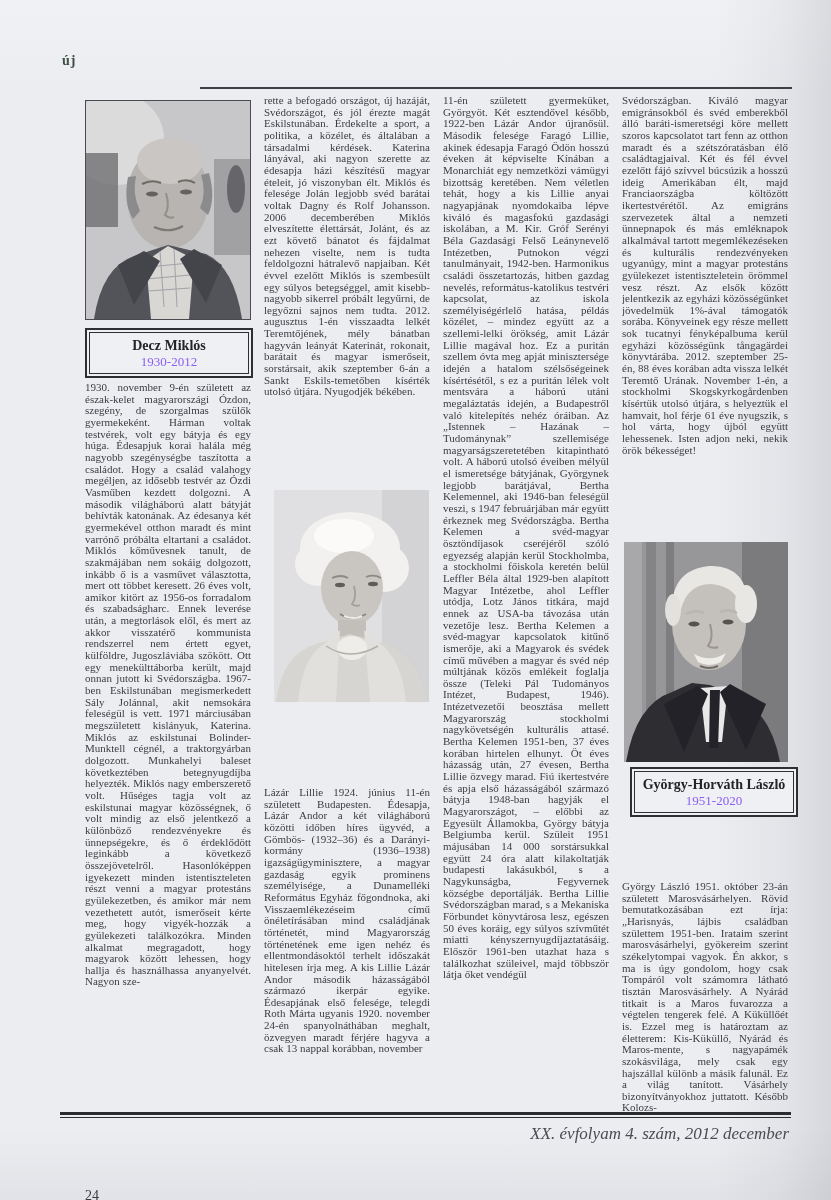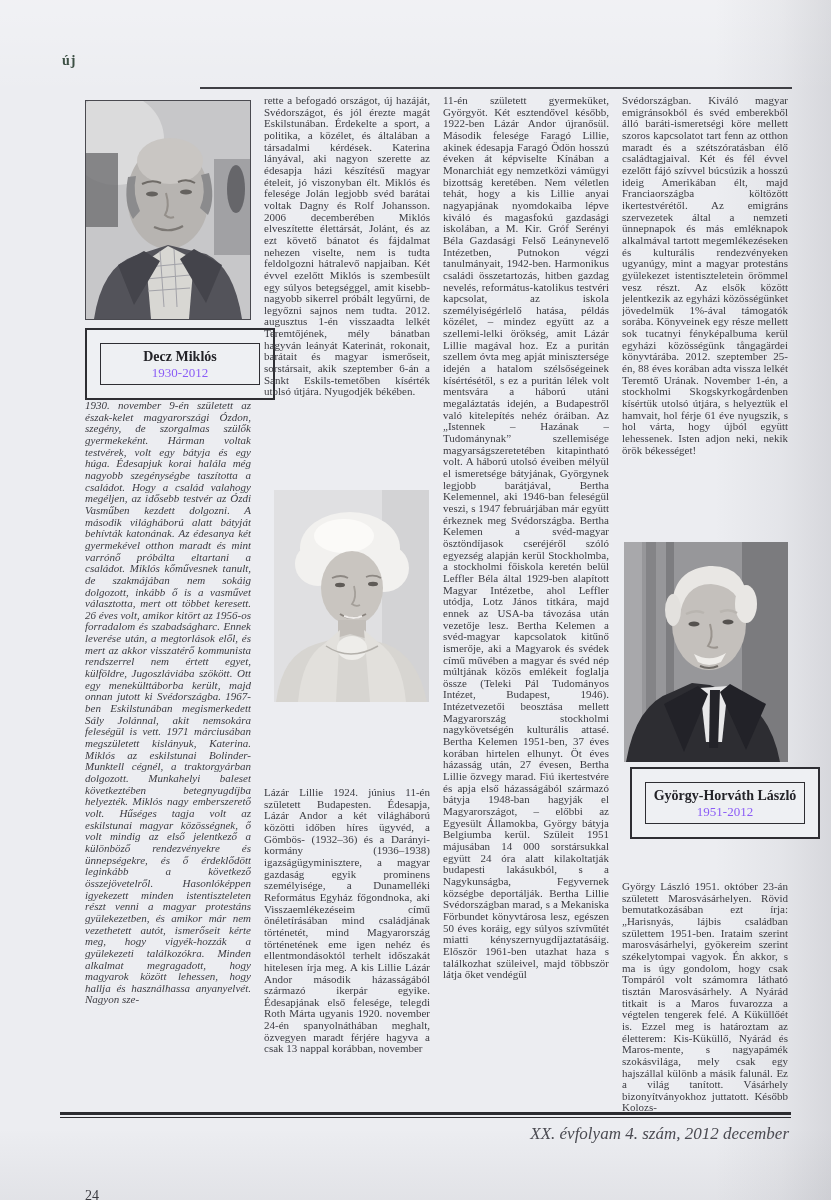--- a/index.html
+++ b/index.html
@@ -24,29 +24,29 @@
   .col1{left:0;} .col2{left:179px;} .col3{left:358px;} .col4{left:537px;}
   .body-text{position:absolute;width:166px;font-size:11px;line-height:11.65px;
         text-align:justify;color:#3c3c42;overflow:hidden;}
   
   .photo{position:absolute;margin:0;padding:0;line-height:0;}
   .photo-decz{left:0;top:5px;width:164px;height:218px;border:1px solid #4a4a50;}
   .photo-bertha{left:10px;top:395px;width:155px;height:212px;}
   .photo-gyorgy{left:2px;top:447px;width:164px;height:220px;}
   
   .caption-box{position:absolute;width:160px;border:2px solid #2e2e33;
-        background:#eef0f3;padding:13px;}
+        background:#eef0f3;padding:2px;}
   .cap-decz{left:0;top:233px;}
   .cap-bertha{left:3px;top:620px;}
   .cap-gyorgy{left:8px;top:672px;}
   .caption-inner{border:1px solid #2e2e33;text-align:center;padding:5px 2px 4px;}
   .caption-name{font-weight:bold;font-size:14px;line-height:16px;color:#232328;}
   .caption-years{font-size:13px;line-height:15px;color:#8b5cf6;}
   
-  .t-col1{top:305px;height:707px;font-style:italic;}
+  .t-col1{top:287px;height:707px;}
   .t-col2-top{top:0;height:354px;}
   .t-col2-bottom{top:692px;height:320px;}
   .t-col3{top:0;height:1012px;}
   .t-col4-top{top:0;height:412px;}
   .t-col4-bottom{top:786px;height:262px;}
   
   .footer-rule{position:absolute;left:60px;top:1112px;width:731px;height:2px;
         border-top:3px solid #2c2c30;border-bottom:1px solid #2c2c30;}
   .page-number{position:absolute;left:85px;top:1188px;font-size:14px;color:#3a3a40;}
   .issue-info{position:absolute;right:42px;top:1124px;font-size:17px;
@@ -154,21 +154,21 @@
           <path d="M2,220 q10,-58 46,-70 l20,-9 18,2 22,9 q38,15 48,68 z" fill="#2d2d32"></path>
           <polygon points="76,146 104,144 98,200 82,200" fill="#e8e8e9"></polygon>
           <polygon points="86,148 96,148 94,206 85,206" fill="#232329"></polygon>
           <path d="M74,144 l-34,18 20,48 24,-58 z" fill="#222228"></path>
           <path d="M106,142 l36,20 -20,46 -26,-58 z" fill="#222228"></path>
         </svg>
       </figure>
       <div class="caption-box cap-gyorgy">
         <div class="caption-inner">
           <div class="caption-name">György-Horváth László</div>
-          <div class="caption-years">1951-2012</div>
+          <div class="caption-years">1951-2020</div>
         </div>
       </div>
       <div class="body-text t-col4-bottom">György László 1951. október 23-án született Marosvásárhelyen. Rövid bemutatkozásában ezt írja: „Harisnyás, lájbis családban születtem 1951-ben. Irataim szerint marosvásárhelyi, gyökereim szerint székelytompai vagyok. Én akkor, s ma is úgy gondolom, hogy csak Tompáról volt számomra látható tisztán Marosvásárhely. A Nyárád titkait is a Maros fuvarozza a végtelen tengerek felé. A Küküllőét is. Ezzel meg is határoztam az életterem: Kis-Küküllő, Nyárád és Maros-mente, s nagyapámék szokásvilága, mely csak egy hajszállal különb a másik falunál. Ez a világ tanított. Vásárhely bizonyítványokhoz juttatott. Később Kolozs-</div>
     </section>
 
   </main>
 
   <footer>
     <div class="footer-rule"></div>
     <span class="page-number">24</span>

